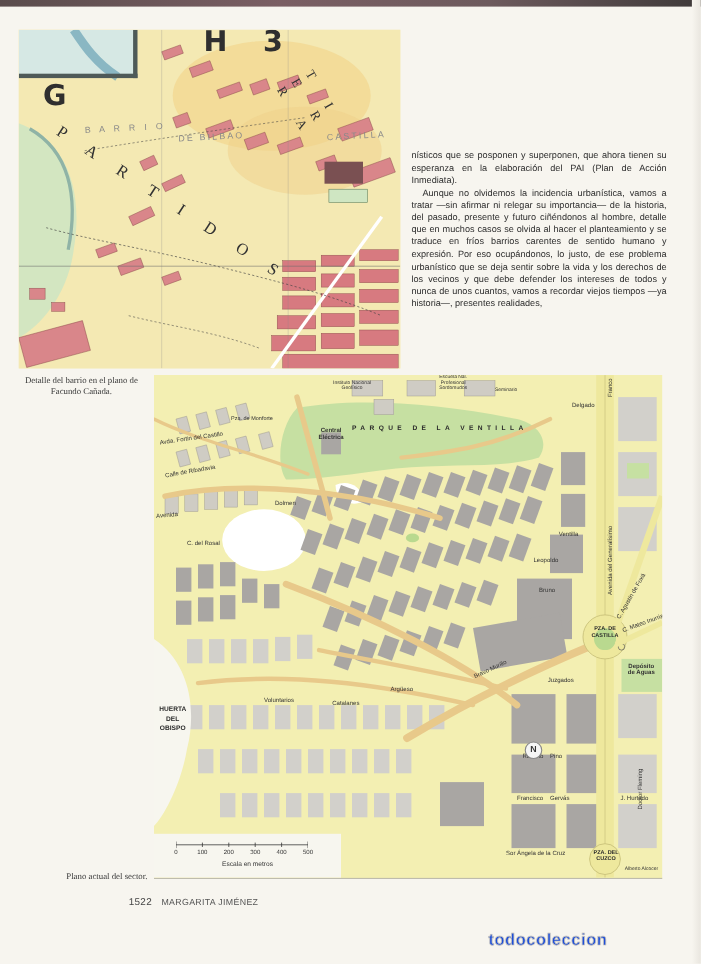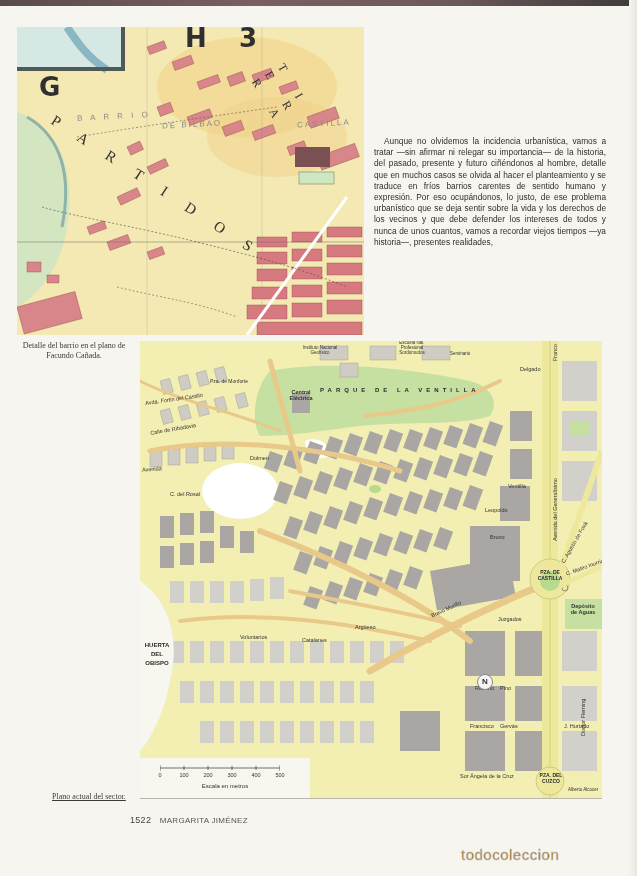--- a/index.html
+++ b/index.html
@@ -20,21 +20,21 @@
     .hist-map {
       position: absolute; left: 17px; top: 27px; width: 347px; height: 308px;
       overflow: hidden; background: #f4e9b3;
     }
     .hist-map svg { display: block; }
     .caption {
       position: absolute; font-family: "Liberation Serif", serif;
       font-size: 8px; color: #3a3a3a; line-height: 10px; text-align: center;
     }
     .caption-hist { left: 14px; top: 341px; width: 120px; }
-    .caption-modern { left: 14px; top: 792px; width: 120px; text-align: center; padding-left: 30px; box-sizing: border-box; text-decoration: underline; }
+    .caption-modern { left: 14px; top: 792px; width: 120px; text-align: right; padding-left: 30px; box-sizing: border-box; }
     
     .body-text {
       position: absolute; left: 374px; top: 136px; width: 232px;
       font-size: 8.3px; line-height: 11.2px; color: #2e2e2e;
       text-align: justify;
     }
     .body-text p { margin: 0; }
     .body-text p.indent { text-indent: 10px; }
     
     .modern-map {
@@ -62,27 +62,27 @@
     .scale-title {
       position: absolute; left: 0; width: 170px; top: 25px;
       text-align: center; font-size: 6px; color: #333;
     }
     .north-icon {
       position: absolute; left: 337px; top: 333px; width: 14px; height: 14px;
       border-radius: 50%; background: #f5f5f5; border: 1px solid #888;
       font-size: 8px; font-weight: bold; text-align: center; line-height: 14px; color: #333;
     }
     .footer {
-      position: absolute; left: 130px; top: 815px;
+      position: absolute; left: 117px; top: 815px;
       font-size: 8px; color: #555; letter-spacing: 0.3px;
     }
     .footer .page-num { font-size: 9px; color: #444; margin-right: 6px; }
     .watermark {
-      position: absolute; left: 461px; top: 846px;
-      font-size: 15px; font-weight: normal; color: #a16207; letter-spacing: 0.5px;
+      position: absolute; left: 444px; top: 846px;
+      font-size: 15px; font-weight: bold; color: #1d4ed8; letter-spacing: 0.5px;
       -webkit-text-stroke: 0.6px #c9c6c0;
       text-shadow: 0 0 1px #bdbab4;
     }
   </style>
 </head>
 <body>
 
 <div class="top-edge"></div>
 <div class="right-edge"></div>
 
@@ -163,20 +163,21 @@
   <div style="position:absolute;left:22px;top:45px;font-size:26px;font-weight:bold;color:#2f2f2f;font-family:'DejaVu Sans',sans-serif;">G</div>
   <div style="position:absolute;left:40px;top:85px;font-size:15px;color:#333;font-family:'Liberation Serif',serif;letter-spacing:10px;transform:rotate(33deg);transform-origin:left top;">P A R T I D O S</div>
   <div style="position:absolute;left:270px;top:34px;font-size:12px;color:#333;font-family:'Liberation Serif',serif;letter-spacing:12px;transform:rotate(60deg);transform-origin:left top;">T I E R R A</div>
   <div style="position:absolute;left:60px;top:85px;font-size:8px;color:#8a8a8a;letter-spacing:3px;transform:rotate(-3deg);">B A R R I O</div>
   <div style="position:absolute;left:145px;top:93px;font-size:8px;color:#8a8a8a;letter-spacing:2px;transform:rotate(-3deg);">DE BILBAO</div>
   <div style="position:absolute;left:280px;top:92px;font-size:8px;color:#8a8a8a;letter-spacing:2px;transform:rotate(-3deg);">CASTILLA</div>
 </div>
 <div class="caption caption-hist">Detalle del barrio en el plano de Facundo Cañada.</div>
 
 <div class="body-text">
+  <p>nísticos que se posponen y superponen, que ahora tienen su esperanza en la elaboración del PAI (Plan de Acción Inmediata).</p>
   <p class="indent">Aunque no olvidemos la incidencia urbanística, vamos a tratar —sin afirmar ni relegar su importancia— de la historia, del pasado, presente y futuro ciñéndonos al hombre, detalle que en muchos casos se olvida al hacer el planteamiento y se traduce en fríos barrios carentes de sentido humano y expresión. Por eso ocupándonos, lo justo, de ese problema urbanístico que se deja sentir sobre la vida y los derechos de los vecinos y que debe defender los intereses de todos y nunca de unos cuantos, vamos a recordar viejos tiempos —ya historia—, presentes realidades,</p>
 </div>
 
 <div class="modern-map">
   <svg width="462" height="457" viewBox="0 0 462 457" xmlns="http://www.w3.org/2000/svg">
     <rect width="462" height="457" fill="#f3efb2"></rect>
 
     <path d="M130,30 C180,20 260,25 330,40 C350,45 360,60 350,75 C320,85 270,80 220,85 C180,90 150,95 120,95 C110,80 115,45 130,30 Z" fill="#c6e0a2"></path>
 
     <g fill="#cfccc4" stroke="#9b978f" stroke-width="0.4">

